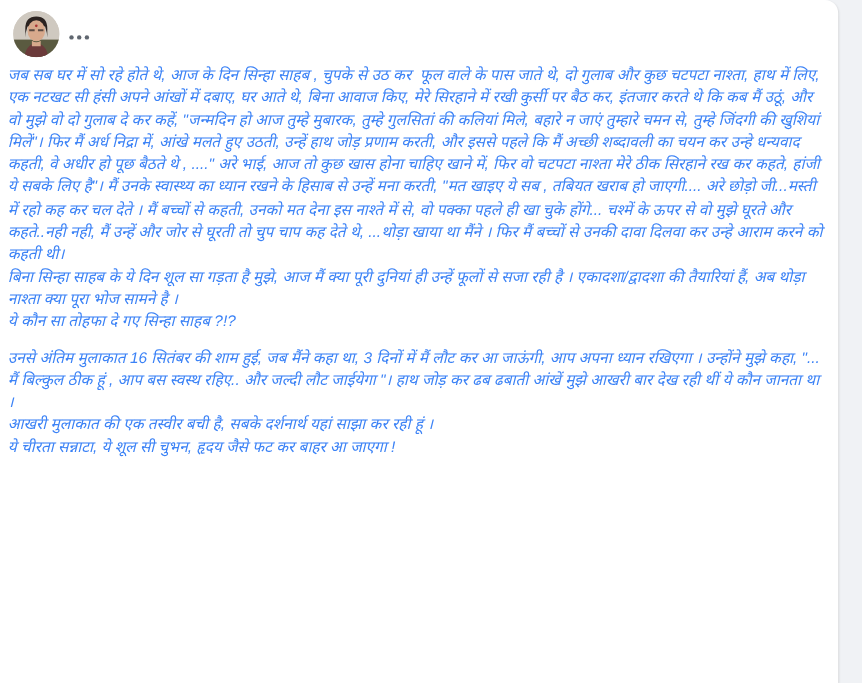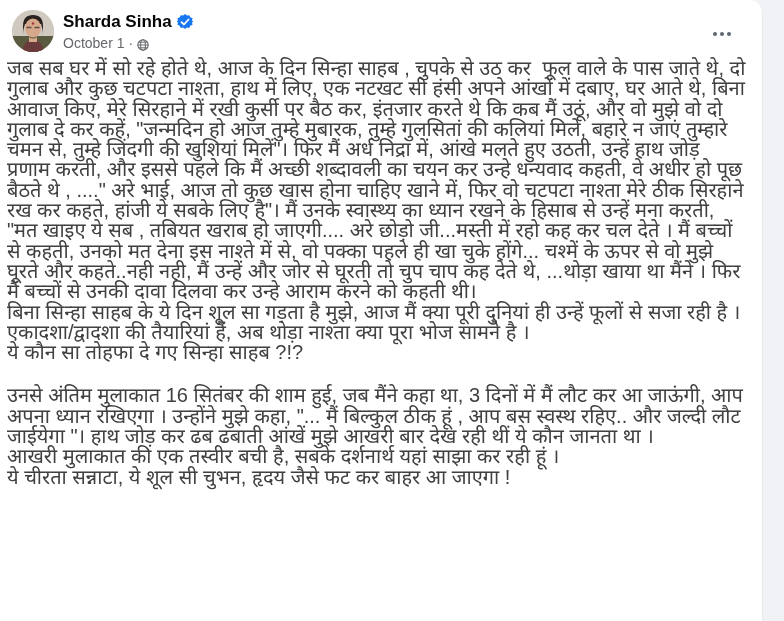--- a/index.html
+++ b/index.html
@@ -84,32 +84,33 @@
     margin-right: 8px;
   }
   .more-btn .dot {
     width: 4px;
     height: 4px;
     border-radius: 50%;
     background: #606770;
   }
   .post-body {
     padding: 6px 14px 0 7px;
-    font-size: 20px;
-    color: #404040;
+    font-size: 14px;
+    color: #3b82f6;
     line-height: 20.3px;
     letter-spacing: 0;
+    font-style: italic;
   }
   .post-paragraph {
     margin: 0;
     white-space: pre-wrap;
     word-wrap: break-word;
   }
   .post-paragraph.after-gap {
-    margin-bottom: 23px;
+    margin-bottom: 13px;
   }
 </style>
 </head>
 <body>
 
 <div class="post-card">
 
   <div class="post-header">
 
     <div class="avatar">
@@ -118,42 +119,20 @@
         <rect x="0" y="26" width="42" height="16" fill="#5a5a40"></rect>
         <path d="M10 42 Q12 30 21 29 Q30 30 32 42 Z" fill="#6b3a3a"></path>
         <path d="M11 16 Q11 5 21 5 Q31 5 31 16 L31 24 Q31 20 29 14 L13 14 Q11 20 11 24 Z" fill="#2a2220"></path>
         <ellipse cx="21" cy="18" rx="8" ry="9.5" fill="#d7a98c"></ellipse>
         <circle cx="21" cy="13.5" r="1.2" fill="#a33"></circle>
         <path d="M14.5 17.5 h5 M22.5 17.5 h5" stroke="#5a4a42" stroke-width="1.6" fill="none"></path>
         <path d="M17 27 Q21 30 25 27 L25 32 L17 32 Z" fill="#d7a98c"></path>
       </svg>
     </div>
 
-    <div class="header-text">
-      <div class="author-row">
-        <span class="author-name">Sharda Sinha</span>
-        <span class="verified">
-          <svg width="16" height="16" viewBox="0 0 16 16">
-            <path d="M8 0 L10 1.6 L12.5 1.2 L13.6 3.5 L16 4.5 L15.5 7 L16.8 8 L15.5 9 L16 11.5 L13.6 12.5 L12.5 14.8 L10 14.4 L8 16 L6 14.4 L3.5 14.8 L2.4 12.5 L0 11.5 L0.5 9 L-0.8 8 L0.5 7 L0 4.5 L2.4 3.5 L3.5 1.2 L6 1.6 Z" fill="#1877f2" transform="scale(0.94) translate(0.5,0)"></path>
-            <path d="M4.5 8.2 L7 10.5 L11.5 5.5" stroke="#ffffff" stroke-width="1.8" fill="none" stroke-linecap="round" stroke-linejoin="round"></path>
-          </svg>
-        </span>
-      </div>
-      <div class="meta-row">
-        <span>October 1</span>
-        <span class="meta-dot">·</span>
-        <span class="globe">
-          <svg width="12" height="12" viewBox="0 0 12 12">
-            <circle cx="6" cy="6" r="5.2" fill="none" stroke="#65676b" stroke-width="1.1"></circle>
-            <ellipse cx="6" cy="6" rx="2.4" ry="5.2" fill="none" stroke="#65676b" stroke-width="1"></ellipse>
-            <path d="M0.8 6 h10.4 M1.5 3.2 h9 M1.5 8.8 h9" stroke="#65676b" stroke-width="1"></path>
-          </svg>
-        </span>
-      </div>
-    </div>
 
     <div class="more-btn">
       <span class="dot"></span>
       <span class="dot"></span>
       <span class="dot"></span>
     </div>
 
   </div>
 
   <div class="post-body">

